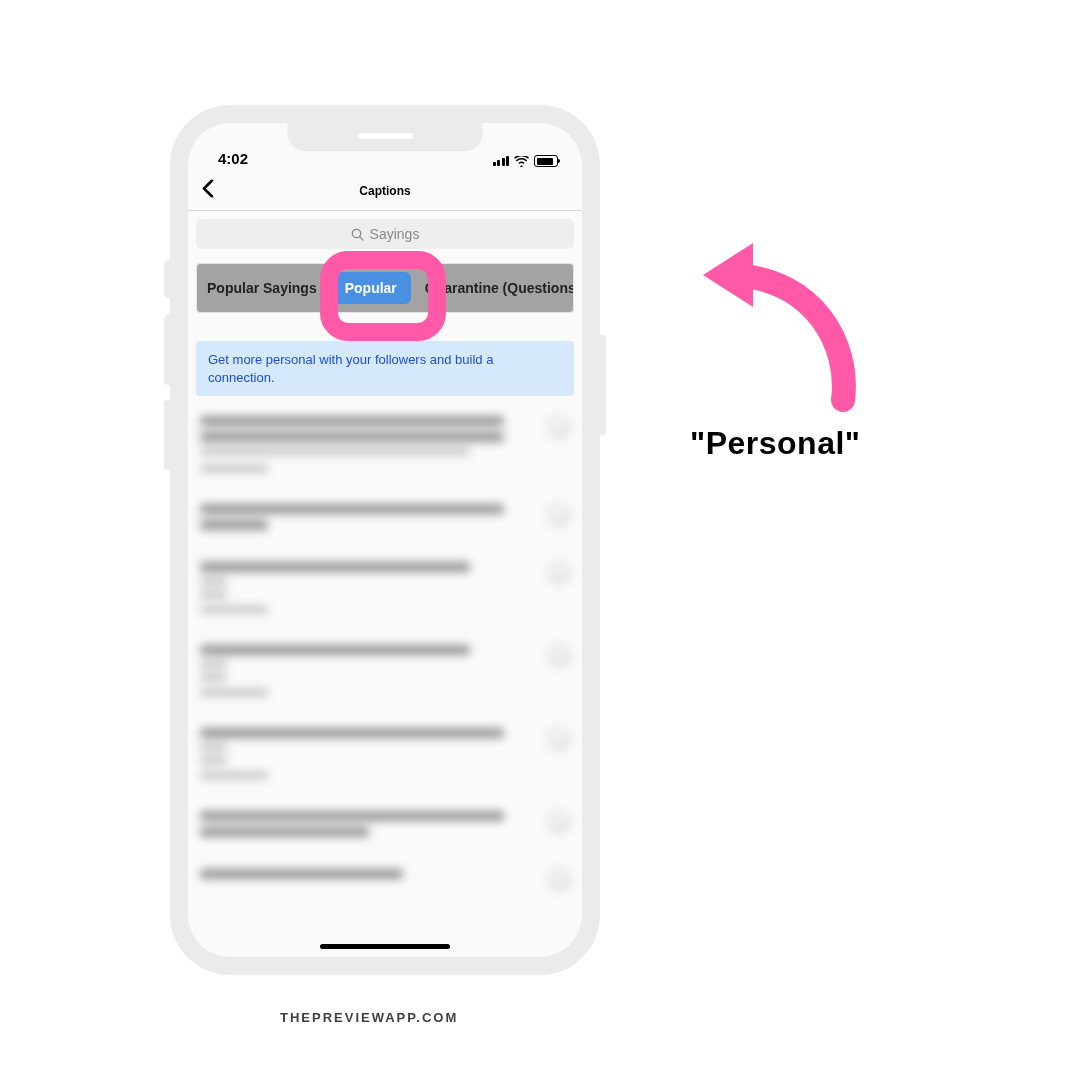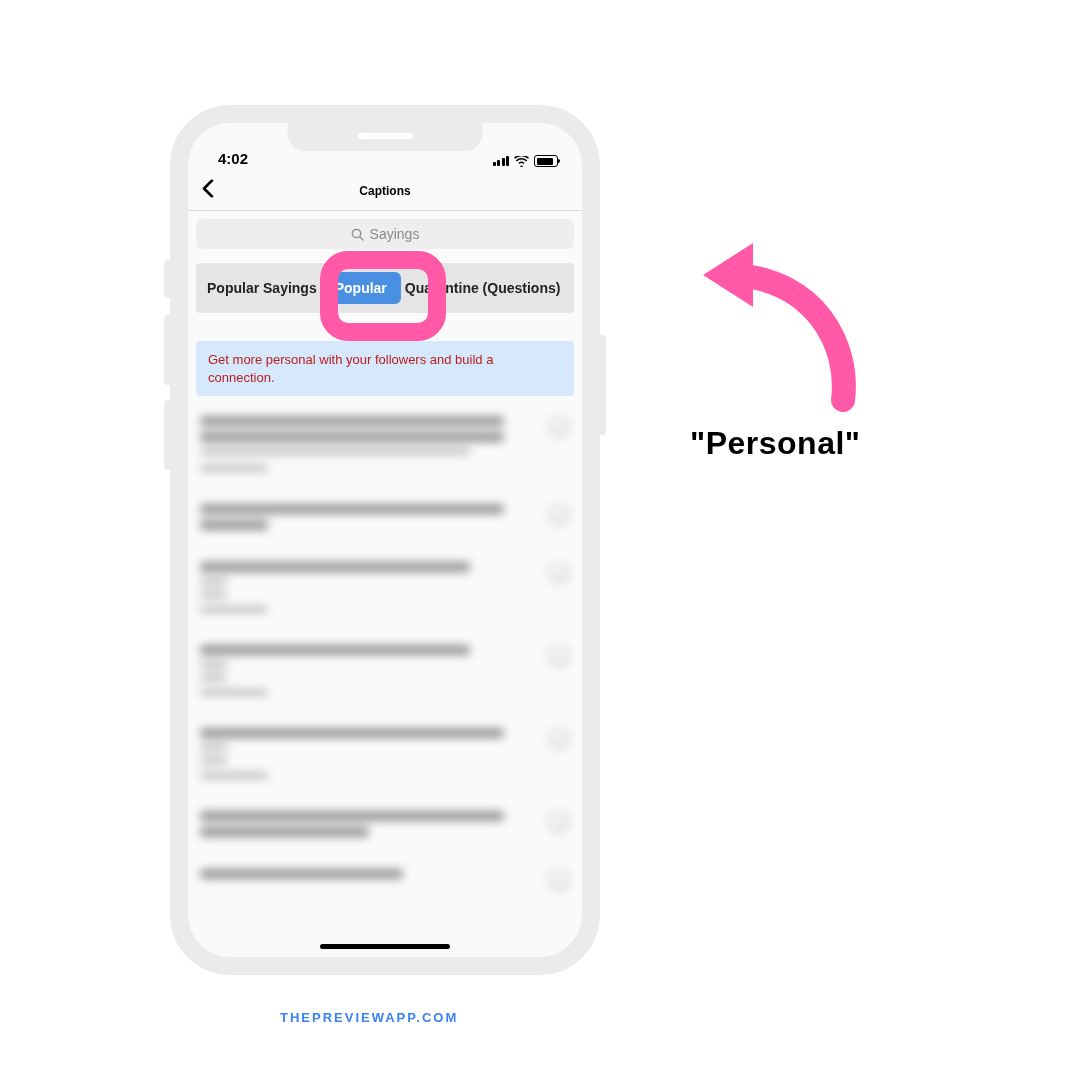--- a/index.html
+++ b/index.html
@@ -128,26 +128,27 @@
     justify-content: center;
     gap: 6px;
     color: #8a8a8a;
     font-size: 14px;
     overflow: hidden;
   }
 
   
   .tabs-wrap { padding: 14px 8px 0 8px; }
   .tabs {
-    background: #e5e5e5;
+    background: #a3a3a3;
     border: 1px solid #e6e6e6;
     border-radius: 4px;
     height: 50px;
     display: flex;
     align-items: center;
+    gap: 10px;
     padding: 0 6px;
     overflow: hidden;
     white-space: nowrap;
   }
   .tab {
     font-size: 14px;
     font-weight: 700;
     color: #222;
     padding: 8px 4px;
     border-radius: 6px;
@@ -171,21 +172,21 @@
     pointer-events: none;
   }
 
   
   .banner {
     margin: 28px 8px 0 8px;
     background: #d6e8fb;
     border-radius: 4px;
     padding: 10px 12px;
     font-size: 13px;
-    color: #b91c1c;
+    color: #1d4ed8;
     line-height: 1.35;
   }
 
   
   .list { padding: 12px 8px 0 8px; filter: blur(5px); opacity: 0.6; }
   .item {
     display: flex;
     gap: 10px;
     padding: 8px 4px 18px 4px;
   }
@@ -228,21 +229,21 @@
     width: 200px;
     height: 200px;
   }
 
   .watermark {
     position: absolute;
     left: 280px;
     top: 1010px;
     font-size: 13px;
     letter-spacing: 2px;
-    color: #3b82f6;
+    color: #404040;
     font-weight: 600;
   }
 </style>
 </head>
 <body>
 
 <div class="phone">
   <div class="side-btn-left a"></div>
   <div class="side-btn-left b"></div>
   <div class="side-btn-left c"></div>

